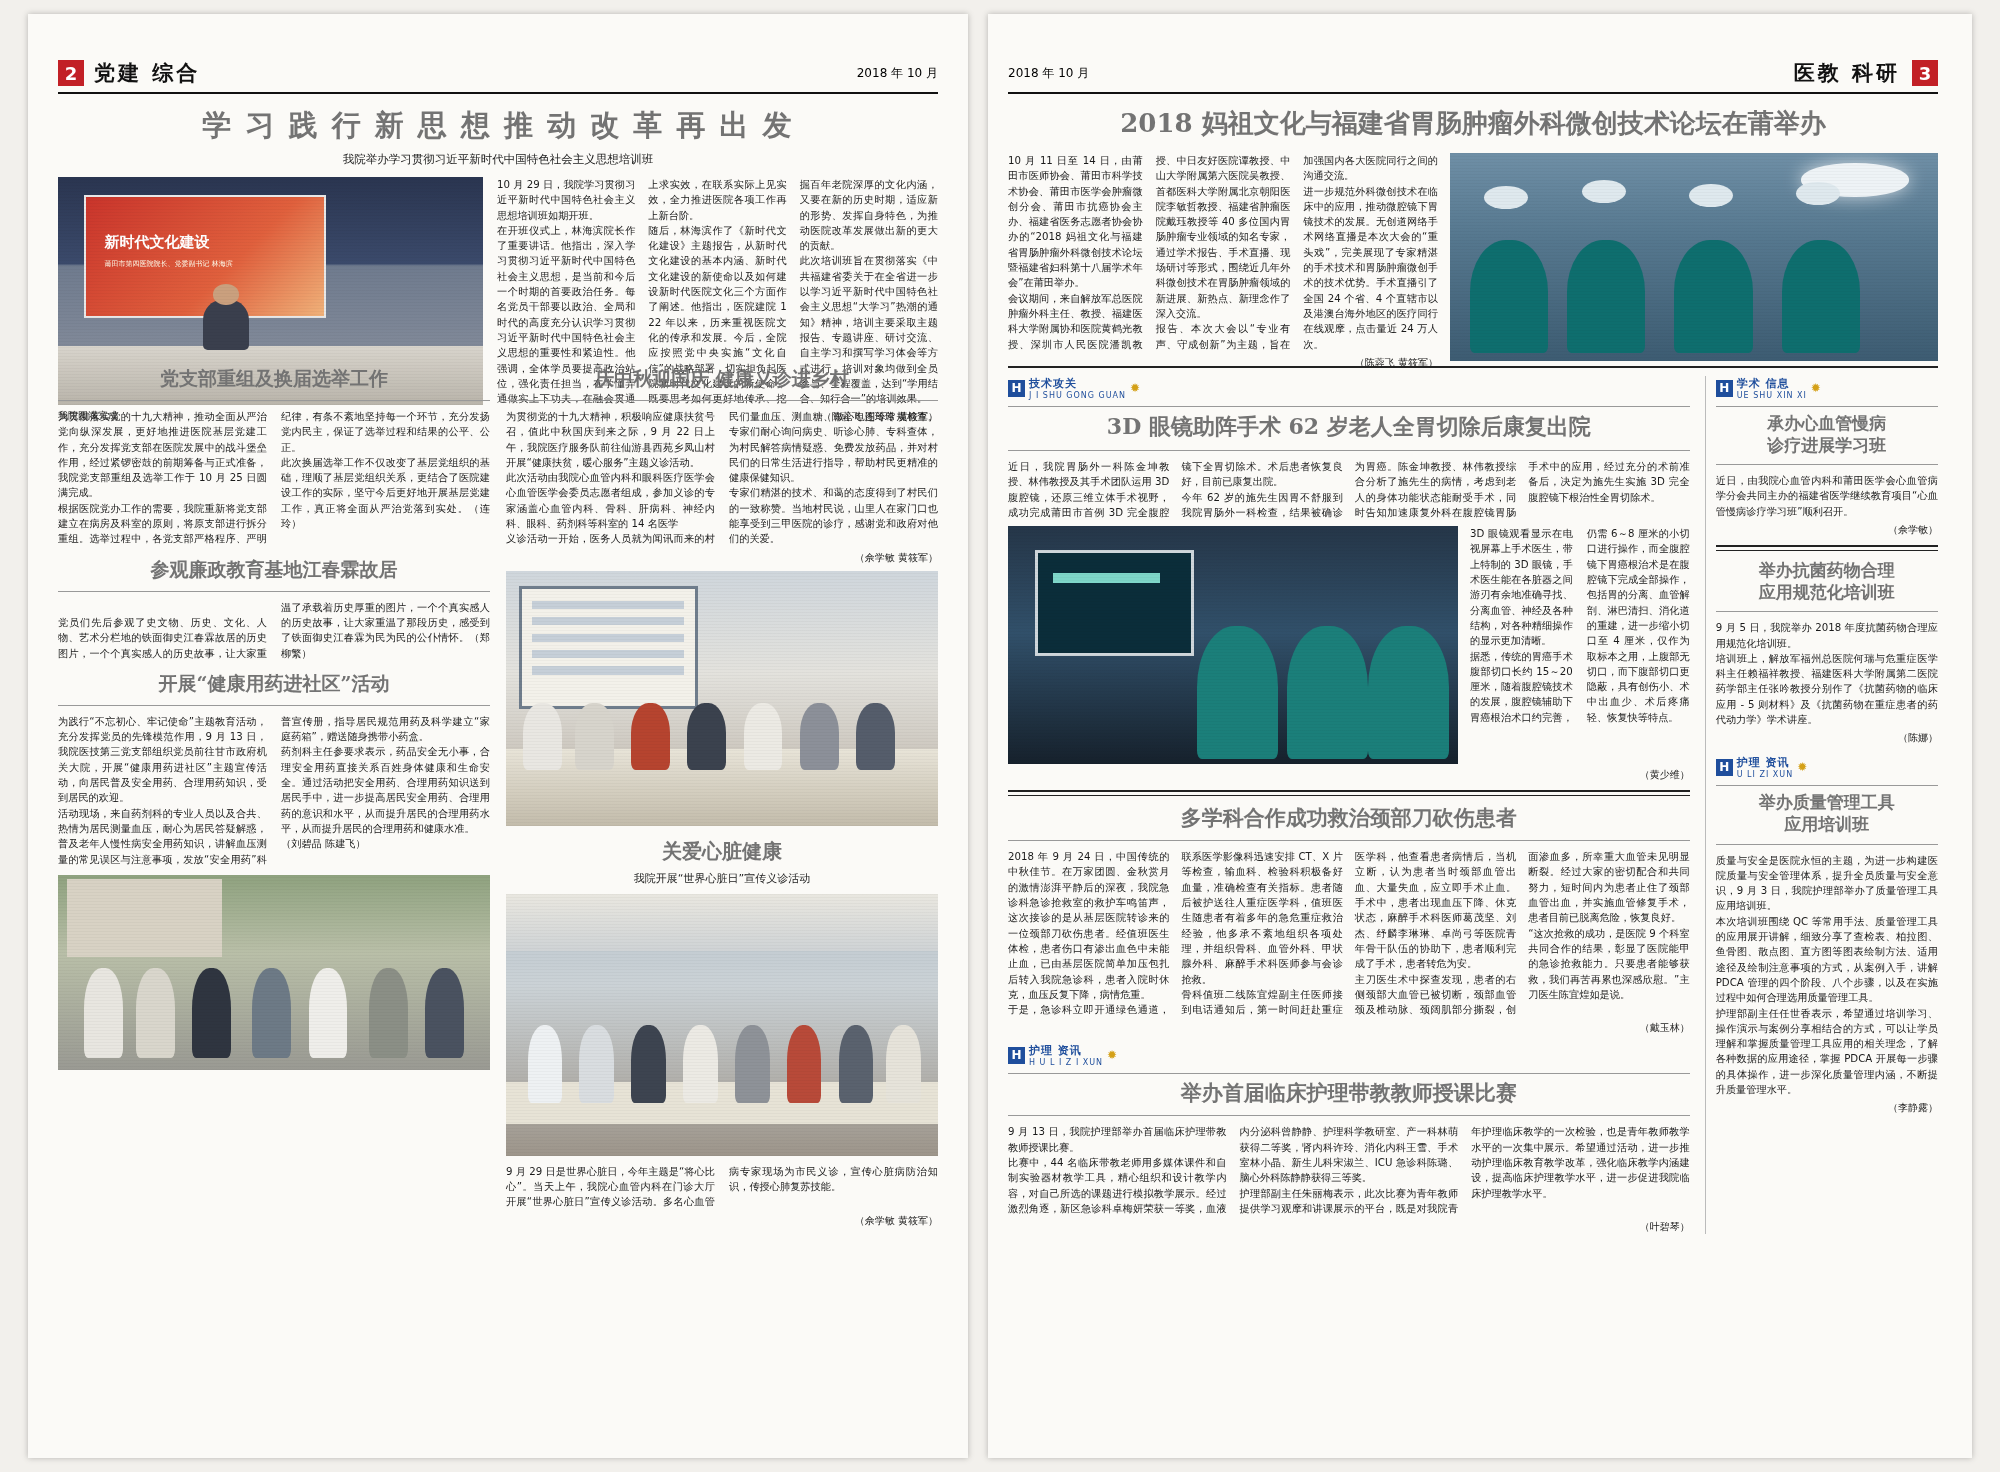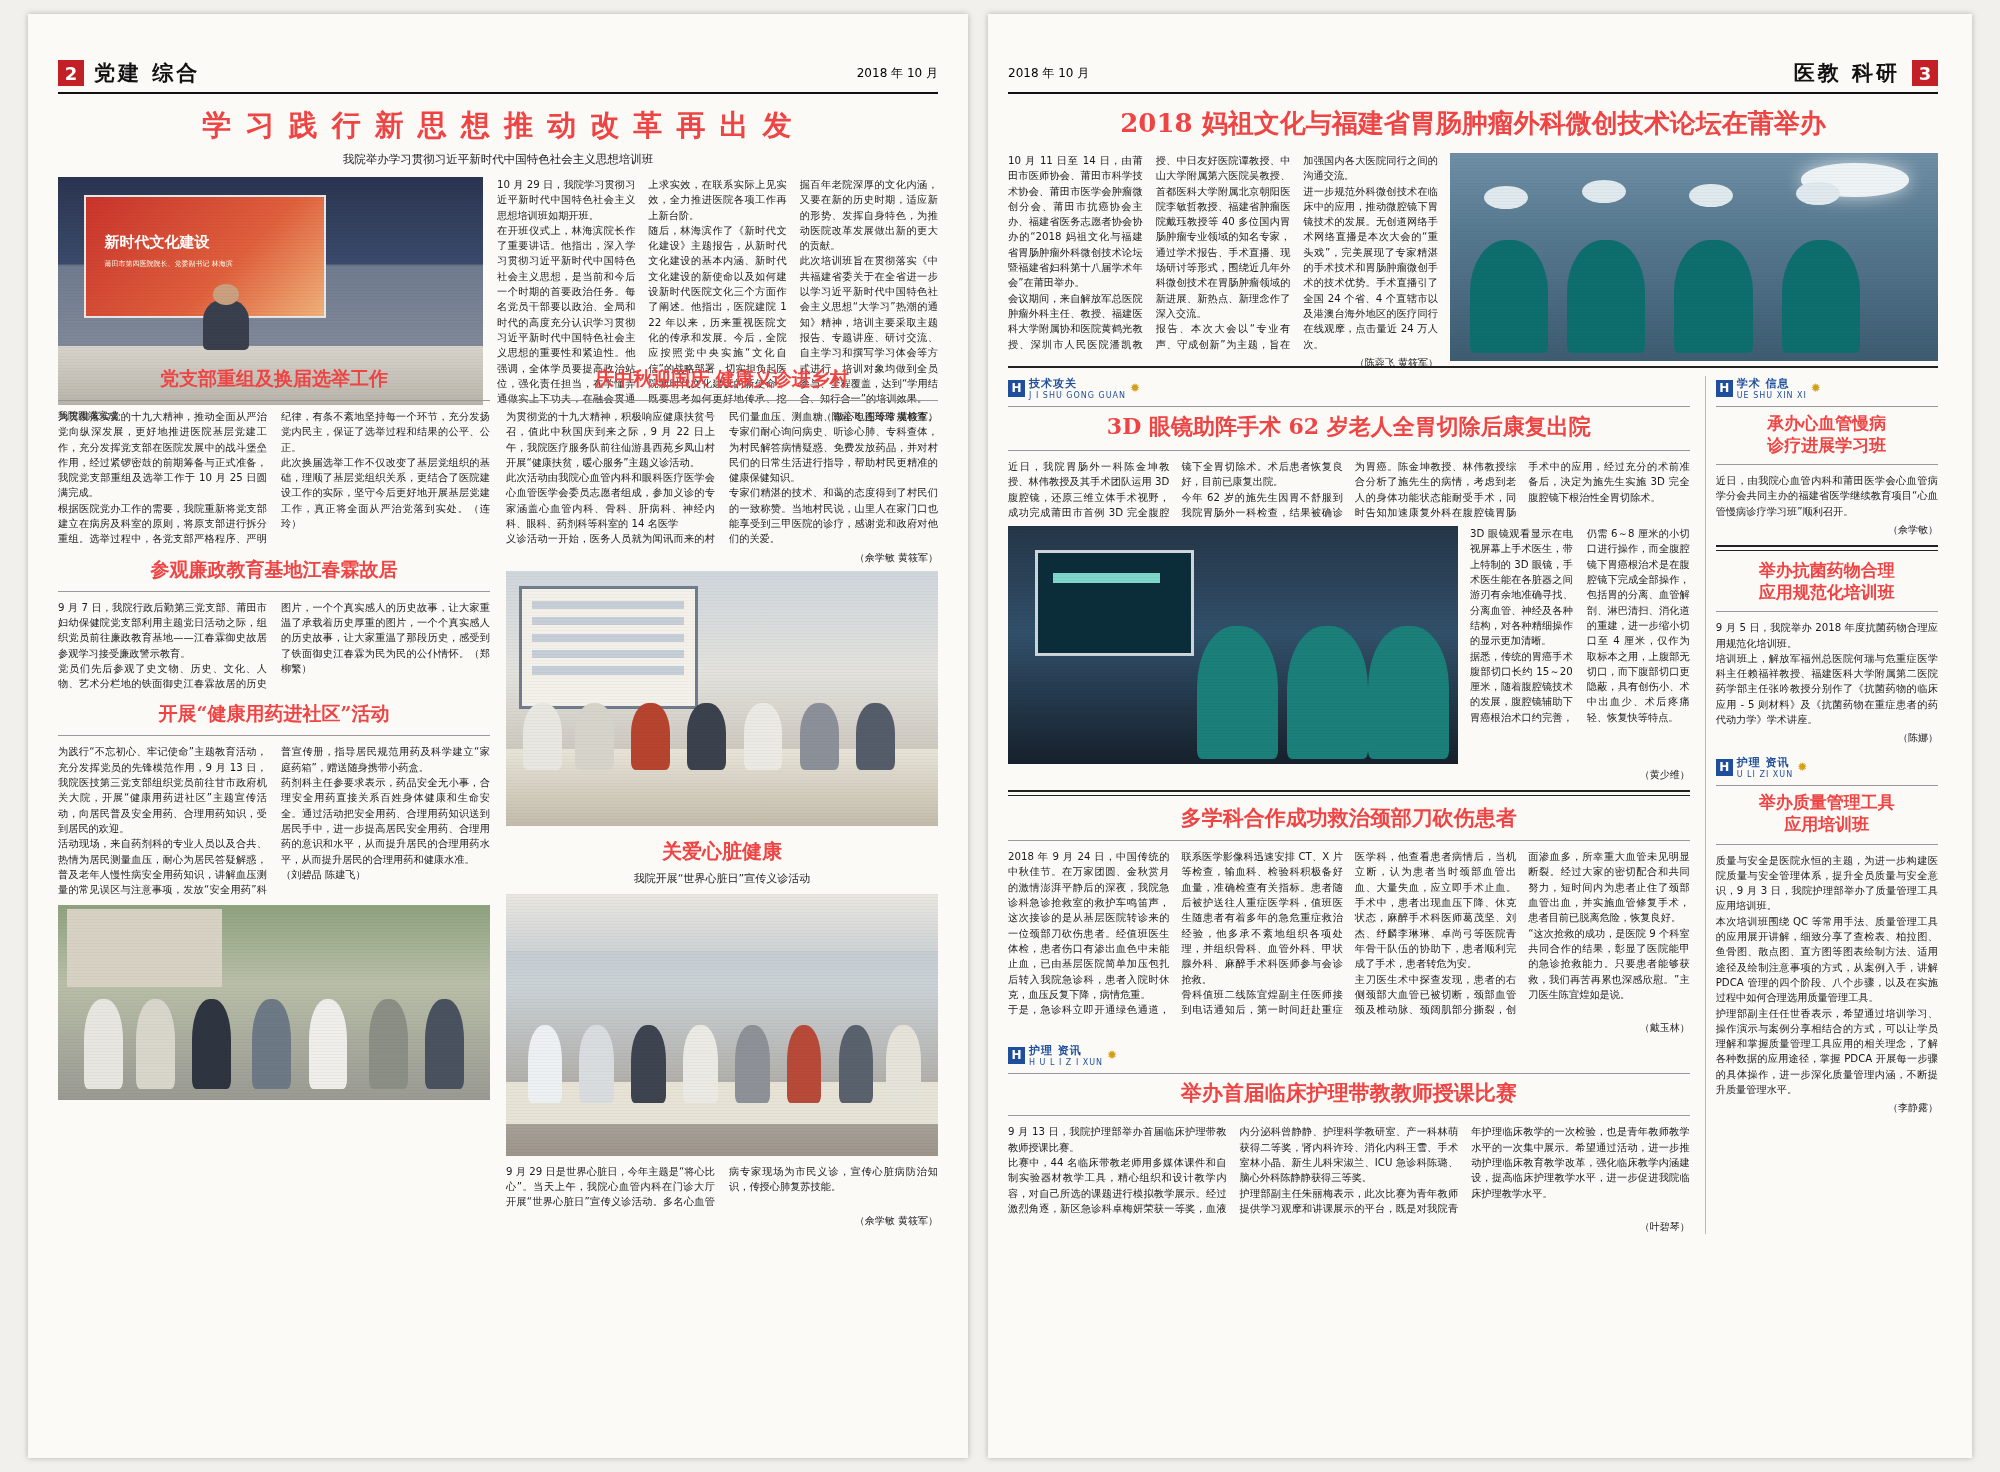--- a/index.html
+++ b/index.html
@@ -17,21 +17,21 @@
   .pagenum{width:26px;height:26px;background:#c22026;color:#fff;font-size:18px;
            display:flex;align-items:center;justify-content:center;font-weight:bold;}
   .mast-title{font-family:"DejaVu Serif","Liberation Serif",serif;font-size:21px;font-weight:bold;
               letter-spacing:3px;margin-left:10px;color:#111;}
   .mast-date{font-size:12px;color:#000000;}
   .rule{position:absolute;height:2px;background:#111;}
   .rule-l{left:30px;width:880px;top:78px;}
   .rule-r{left:20px;width:930px;top:78px;}
 
   
-  .headline{font-family:"DejaVu Serif","Liberation Serif",serif;font-weight:bold;text-align:center;color:#ef4444;}
+  .headline{font-family:"DejaVu Serif","Liberation Serif",serif;font-weight:bold;text-align:center;color:#737373;}
   .sub{font-size:11.5px;text-align:center;color:#222;margin-top:6px;}
   .body{font-size:10.2px;line-height:1.5;color:#1a1a1a;text-align:justify;
         -webkit-hyphens:none;word-break:break-all;}
   .sig{font-size:10px;text-align:right;color:#1a1a1a;margin-top:4px;}
   .cols2{column-count:2;column-gap:14px;}
   .cols3{column-count:3;column-gap:13px;}
   .cols4{column-count:4;column-gap:12px;}
   .hr-thin{height:1px;background:#999;margin:8px 0;}
   .hr-dbl{border-top:2px solid #222;border-bottom:1px solid #222;height:3px;margin:8px 0;}
 
@@ -152,21 +152,21 @@
               <span>为贯彻落实党的十九大精神，推动全面从严治党向纵深发展，更好地推进医院基层党建工作，充分发挥党支部在医院发展中的战斗堡垒作用，经过紧锣密鼓的前期筹备与正式准备，我院党支部重组及选举工作于 10 月 25 日圆满完成。</span><br>
               <span>根据医院党办工作的需要，我院重新将党支部建立在病房及科室的原则，将原支部进行拆分重组。选举过程中，各党支部严格程序、严明纪律，有条不紊地坚持每一个环节，充分发扬党内民主，保证了选举过程和结果的公平、公正。</span><br>
               <span>此次换届选举工作不仅改变了基层党组织的基础，理顺了基层党组织关系，更结合了医院建设工作的实际，坚守今后更好地开展基层党建工作，真正将全面从严治党落到实处。（连玲）</span>
             </div>
           </div>
 
           <div style="margin-top:10px;">
             <div class="headline" style="font-size:19px;">参观廉政教育基地江春霖故居</div>
             <div class="hr-thin"></div>
             <div class="body cols2">
-              <span>9 月 7 日，我院行政后勤第三党支部、莆田市妇幼保健院党支部利用主题党日活动之际，组织党员前往廉政教育基地——江春霖御史故居参观学习接受廉政警示教育。</span><br>
+              <br>
               <span>党员们先后参观了史文物、历史、文化、人物、艺术分栏地的铁面御史江春霖故居的历史图片，一个个真实感人的历史故事，让大家重温了承载着历史厚重的图片，一个个真实感人的历史故事，让大家重温了那段历史，感受到了铁面御史江春霖为民为民的公仆情怀。（郑柳繁）</span>
             </div>
           </div>
 
           <div style="margin-top:10px;">
             <div class="headline" style="font-size:19px;">开展“健康用药进社区”活动</div>
             <div class="hr-thin"></div>
             <div class="body cols2">
               <span>为践行“不忘初心、牢记使命”主题教育活动，充分发挥党员的先锋模范作用，9 月 13 日，我院医技第三党支部组织党员前往甘市政府机关大院，开展“健康用药进社区”主题宣传活动，向居民普及安全用药、合理用药知识，受到居民的欢迎。</span><br>
               <span>活动现场，来自药剂科的专业人员以及合共、热情为居民测量血压，耐心为居民答疑解惑，普及老年人慢性病安全用药知识，讲解血压测量的常见误区与注意事项，发放“安全用药”科普宣传册，指导居民规范用药及科学建立“家庭药箱”，赠送随身携带小药盒。</span><br>

